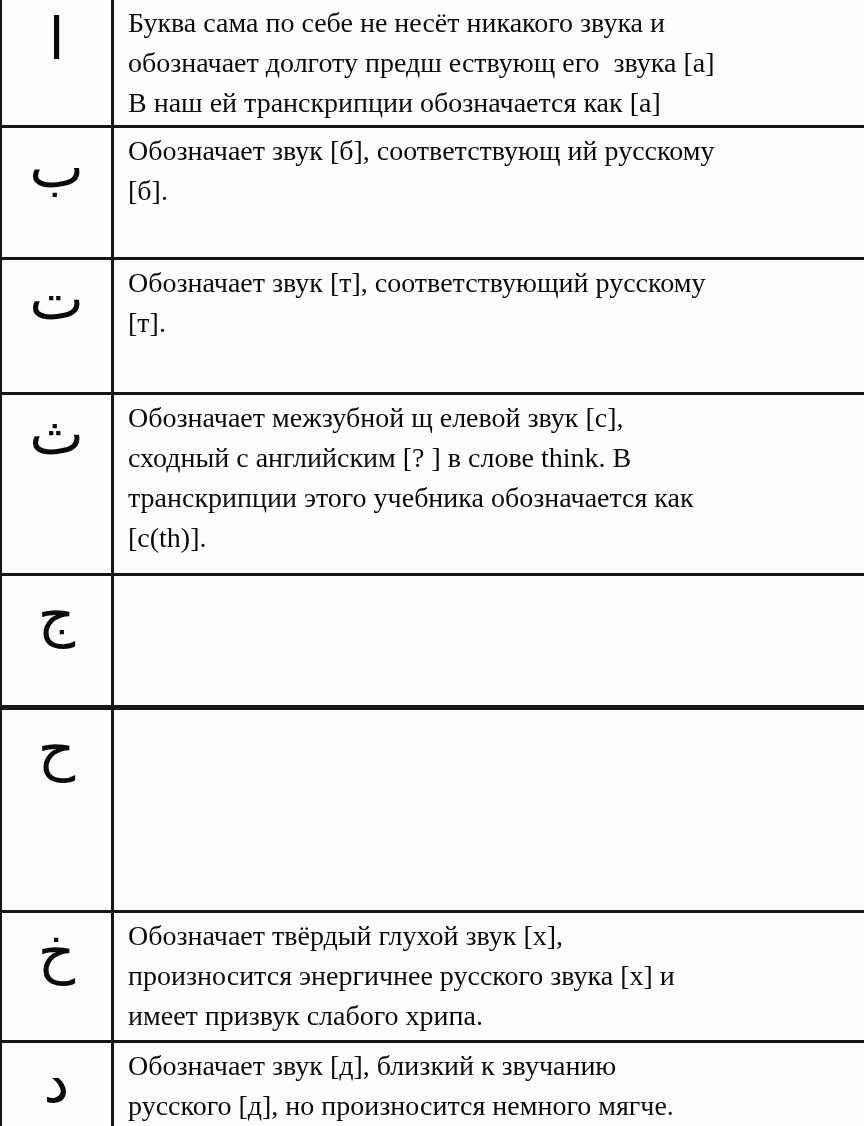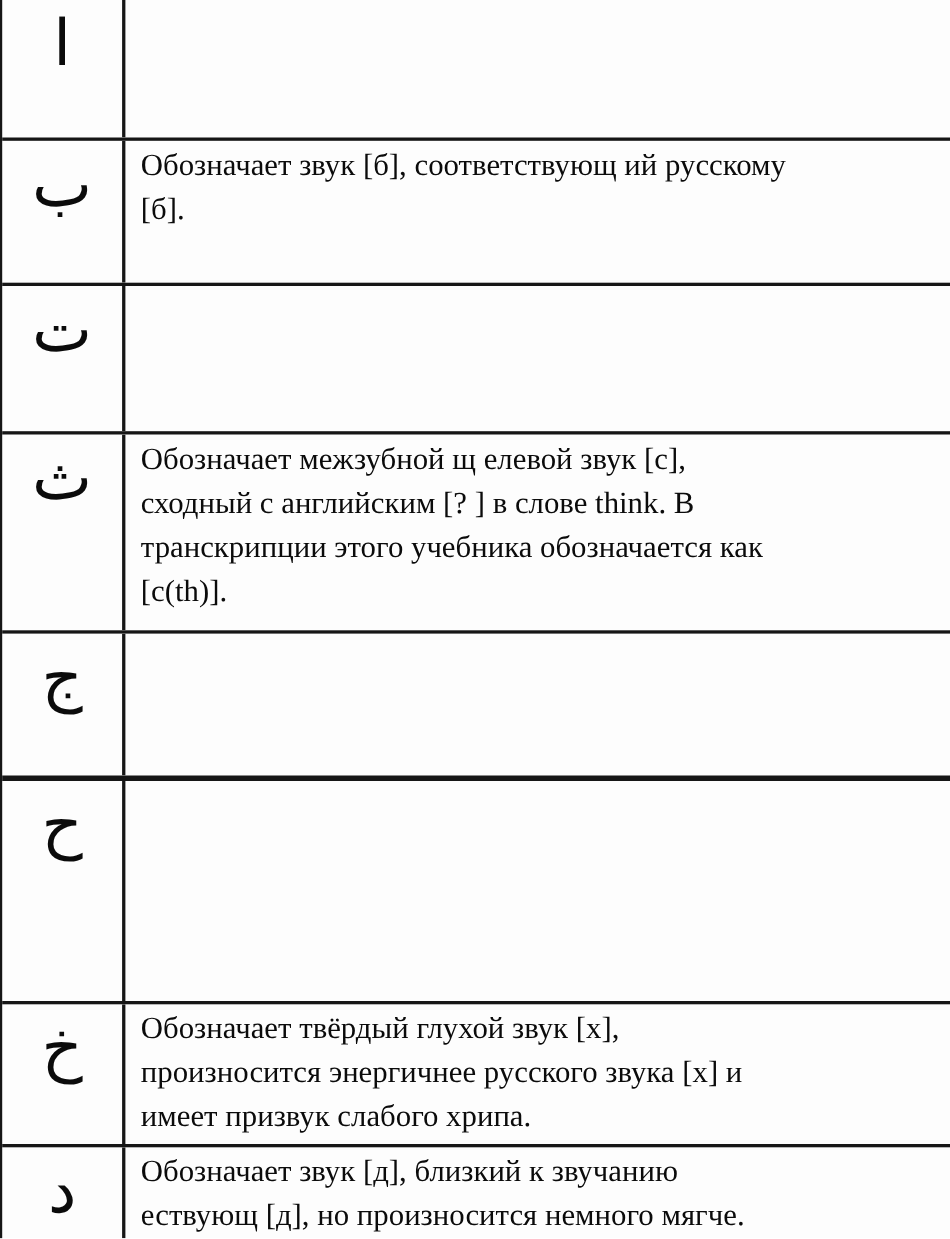--- a/index.html
+++ b/index.html
@@ -67,34 +67,39 @@
 </head>
 <body>
 
 <div id="page">
   <div class="table">
 
     <div class="row">
       <div class="cell-letter">
         <span class="arabic-letter">ا</span>
       </div>
+      <div class="cell-desc">Буква сама по себе не несёт никакого звука и
+обозначает долготу предш ествующ его  звука [а]
+В наш ей транскрипции обозначается как [а]</div>
     </div>
 
     <div class="row">
       <div class="cell-letter">
         <span class="arabic-letter">ب</span>
       </div>
       <div class="cell-desc">Обозначает звук [б], соответствующ ий русскому
 [б].</div>
     </div>
 
     <div class="row">
       <div class="cell-letter">
         <span class="arabic-letter">ت</span>
       </div>
+      <div class="cell-desc">Обозначает звук [т], соответствующий русскому
+[т].</div>
     </div>
 
     <div class="row">
       <div class="cell-letter">
         <span class="arabic-letter">ث</span>
       </div>
       <div class="cell-desc">Обозначает межзубной щ елевой звук [с],
 сходный с английским [? ] в слове think. В
 транскрипции этого учебника обозначается как
 [с(th)].</div>
@@ -119,17 +124,17 @@
       <div class="cell-desc">Обозначает твёрдый глухой звук [х],
 произносится энергичнее русского звука [х] и
 имеет призвук слабого хрипа.</div>
     </div>
 
     <div class="row">
       <div class="cell-letter">
         <span class="arabic-letter">د</span>
       </div>
       <div class="cell-desc">Обозначает звук [д], близкий к звучанию
-ествующ [д], но произносится немного мягче.</div>
+русского [д], но произносится немного мягче.</div>
     </div>
 
   </div>
 </div>
 
 </body></html>

